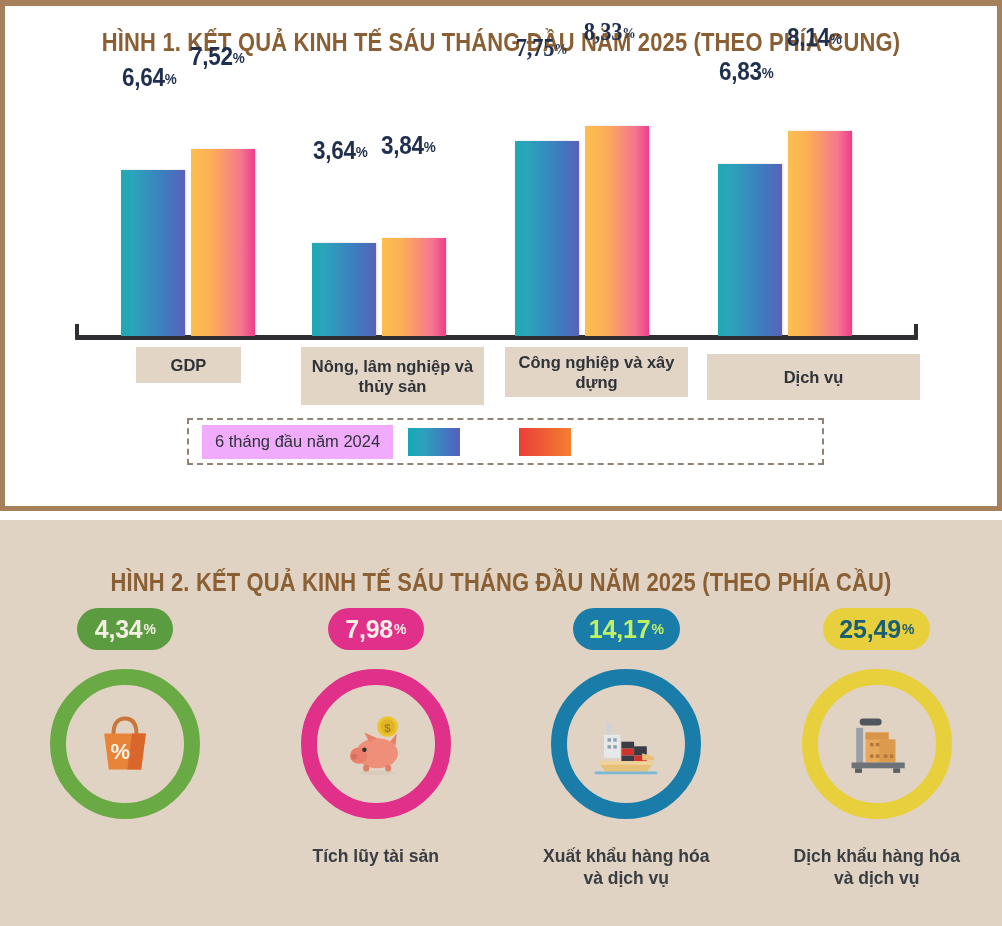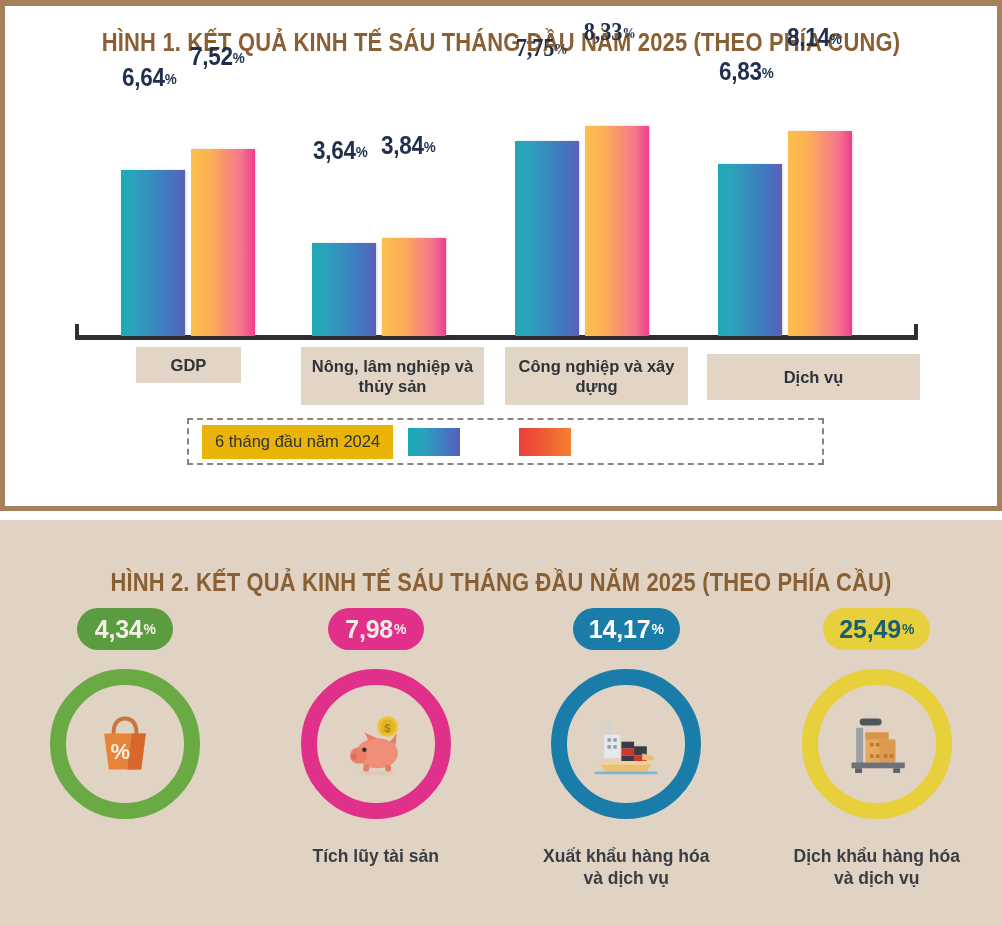--- a/index.html
+++ b/index.html
@@ -138,21 +138,21 @@
     box-sizing: border-box;
     display: flex;
     align-items: center;
   }
   .legend-entry {
     display: flex;
     align-items: center;
     height: 34px;
   }
   .legend-text {
-    background: #eab308;
+    background: #f0abfc;
     color: #2f3237;
     font-size: 16.5px;
     height: 34px;
     display: flex;
     align-items: center;
     padding: 0 13px;
     white-space: nowrap;
   }
   .legend-swatch {
     width: 52px;
@@ -274,21 +274,21 @@
         <div class="bar-label" style="left:-2px;top:-39px;"><span>6,83</span><span class="pct">%</span></div>
         <div class="bar-label" style="left:66px;top:-73px;"><span>8,14</span><span class="pct">%</span></div>
       </div>
     </div>
 
     <div class="cat-box" style="left:131px;top:341px;width:105px;height:36px;">GDP</div>
 
     <div class="cat-box" style="left:296px;top:341px;width:183px;height:58px;">Nông, lâm nghiệp
 và thủy sản</div>
 
-    <div class="cat-box" style="left:500px;top:341px;width:183px;height:58px;">Công nghiệp
+    <div class="cat-box" style="left:500px;top:341px;width:183px;height:50px;">Công nghiệp
 và xây dựng</div>
 
     <div class="cat-box" style="left:702px;top:348px;width:213px;height:46px;">Dịch vụ</div>
   </div>
 
   <div id="legend">
     <div class="legend-entry" id="legend-e1">
       <div class="legend-text">6 tháng đầu năm 2024</div>
       <div class="legend-swatch sw-2024"></div>
     </div>
@@ -337,21 +337,21 @@
           <circle cx="22" cy="37" r="1.9" fill="#33302f"></circle>
           <rect x="21" y="50" width="5" height="6" rx="2" fill="#e07f68"></rect>
           <rect x="40" y="50" width="5" height="6" rx="2" fill="#e07f68"></rect>
           <ellipse cx="33" cy="57" rx="16" ry="1.8" fill="#d6c4b2" opacity="0.55"></ellipse>
         </svg>
       </div>
       <div class="card-label">Tích lũy tài sản</div>
     </div>
 
     <div class="card">
-      <div class="badge" style="background:#1a7ca8;color:#ffffff;">
+      <div class="badge" style="background:#1a7ca8;color:#bef264;">
         <span>14,17</span>
           <span class="pct">%</span>
       </div>
       <div class="ring" style="border:16px solid #1a7ca8;">
         <svg class="ring-icon" viewBox="0 0 64 64">
           <rect x="15" y="14" width="4" height="12" fill="#cfd3d6"></rect>
           <rect x="13" y="24" width="14" height="20" fill="#e6e9ea"></rect>
           <rect x="16" y="27" width="3" height="3" fill="#8fa0ab"></rect>
           <rect x="21" y="27" width="3" height="3" fill="#8fa0ab"></rect>
           <rect x="16" y="33" width="3" height="3" fill="#8fa0ab"></rect>

